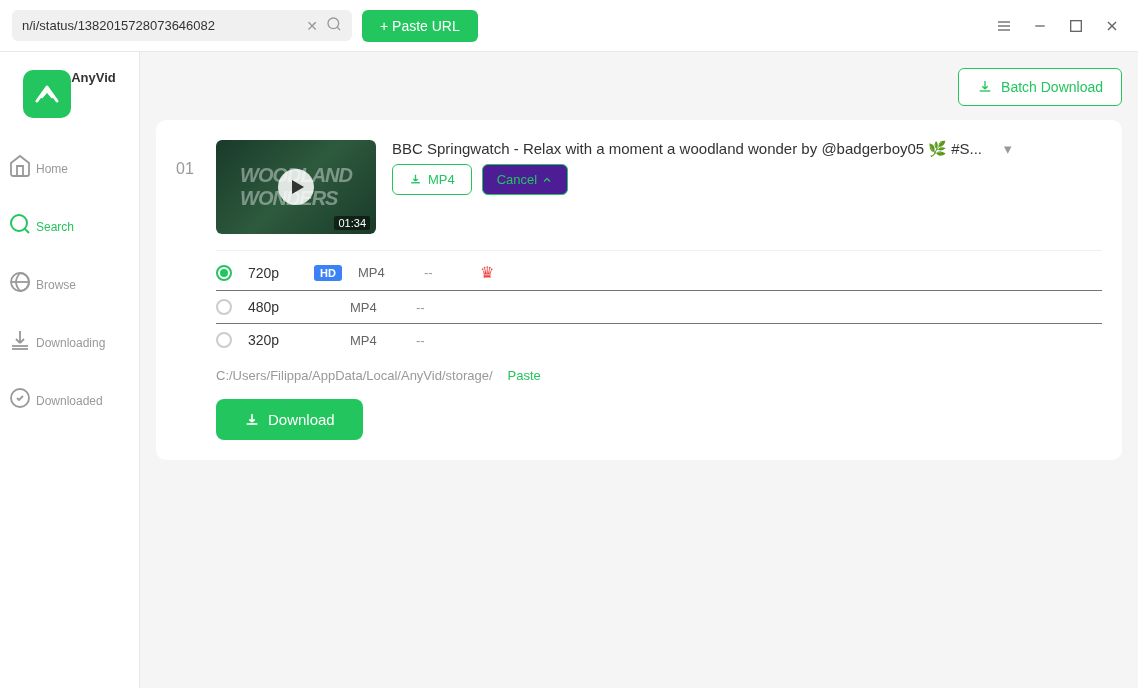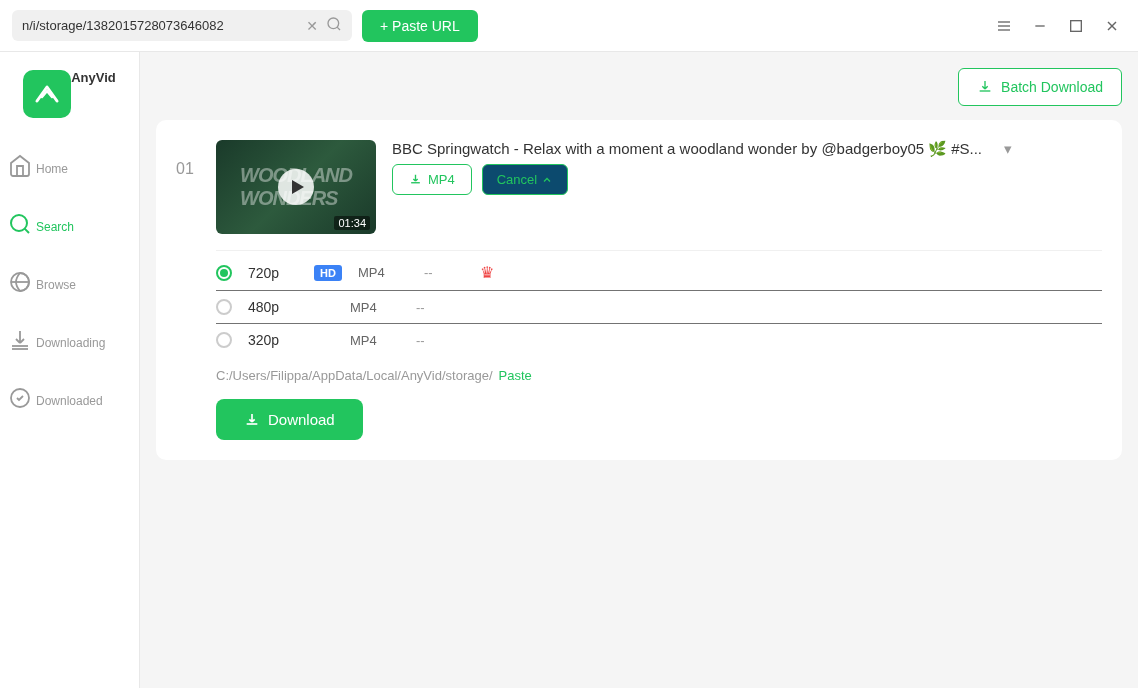--- a/index.html
+++ b/index.html
@@ -46,49 +46,49 @@
     .video-thumb-bg { width: 100%; height: 100%; background: linear-gradient(135deg, #1a3a2a 0%, #2d5a3d 50%, #1a3a2a 100%); display: flex; align-items: center; justify-content: center; }
     .play-btn { position: absolute; top: 50%; left: 50%; transform: translate(-50%, -50%); width: 36px; height: 36px; background: rgba(255,255,255,0.85); border-radius: 50%; display: flex; align-items: center; justify-content: center; }
     .play-btn::after { content: ''; border-left: 12px solid #333; border-top: 7px solid transparent; border-bottom: 7px solid transparent; margin-left: 3px; }
     .duration-badge { position: absolute; bottom: 4px; right: 6px; color: #fff; font-size: 11px; background: rgba(0,0,0,0.5); padding: 1px 4px; border-radius: 2px; }
     .video-info { flex: 1; }
     .video-title { font-size: 15px; color: #333; font-weight: 500; margin-bottom: 6px; display: flex; align-items: center; gap: 18px; }
     .video-title .expand-btn { color: #999; cursor: pointer; margin-left: 4px; }
     .video-date { font-size: 13px; color: #999; margin-bottom: 12px; }
     .video-actions { display: flex; gap: 10px; }
     .btn-mp4 { border: 1.5px solid #22c55e; color: #22c55e; background: #fff; border-radius: 6px; padding: 7px 16px; font-size: 13px; cursor: pointer; display: flex; align-items: center; gap: 6px; }
-    .btn-cancel { border: 1.5px solid #22c55e; color: #22c55e; background: #0c4a6e; border-radius: 6px; padding: 7px 14px; font-size: 13px; cursor: pointer; display: flex; align-items: center; gap: 4px; }
+    .btn-cancel { border: 1.5px solid #22c55e; color: #22c55e; background: #4c1d95; border-radius: 6px; padding: 7px 14px; font-size: 13px; cursor: pointer; display: flex; align-items: center; gap: 4px; }
 
     
     .quality-options { margin: 0 0 12px 40px; }
     .quality-row { display: flex; align-items: center; gap: 16px; padding: 8px 0; border-bottom: 1px solid #737373; }
     .quality-row:last-child { border-bottom: none; }
     .radio-btn { width: 16px; height: 16px; border-radius: 50%; border: 2px solid #ccc; display: flex; align-items: center; justify-content: center; cursor: pointer; flex-shrink: 0; }
     .radio-btn.selected { border-color: #22c55e; }
     .radio-btn.selected::after { content: ''; width: 8px; height: 8px; background: #22c55e; border-radius: 50%; }
     .quality-res { font-size: 14px; color: #333; width: 50px; }
     .quality-badge { background: #3b82f6; color: #fff; font-size: 11px; font-weight: 600; padding: 2px 6px; border-radius: 3px; }
     .quality-format { font-size: 13px; color: #666; width: 50px; }
     .quality-size { font-size: 13px; color: #999; width: 40px; }
     .quality-crown { color: #ef4444; font-size: 16px; }
 
     
-    .storage-row { display: flex; align-items: center; gap: 6px; margin: 10px 0 16px 40px; }
+    .storage-row { display: flex; align-items: center; gap: 15px; margin: 10px 0 16px 40px; }
     .storage-path { font-size: 13px; color: #999; }
     .change-btn { font-size: 13px; color: #22c55e; cursor: pointer; background: none; border: none; }
 
     
     .download-btn { background: #22c55e; color: #fff; border: none; border-radius: 8px; padding: 12px 28px; font-size: 15px; font-weight: 500; cursor: pointer; display: flex; align-items: center; gap: 8px; margin-left: 40px; }
   </style>
 </head>
 <body>
 
 <div class="titlebar">
   <div class="url-bar">
-    <span class="url-text">n/i/storage/1382015728073646082</span>
+    <span class="url-text">n/i/status/1382015728073646082</span>
     <span class="url-clear">✕</span>
     <span class="url-search">
       <svg width="16" height="16" viewBox="0 0 24 24" fill="none" stroke="#999" stroke-width="2">
         <circle cx="11" cy="11" r="8"></circle>
           <line x1="21" y1="21" x2="16.65" y2="16.65"></line>
       </svg>
     </span>
   </div>
   <button class="paste-btn">+ Paste URL</button>
   <div class="spacer"></div>

